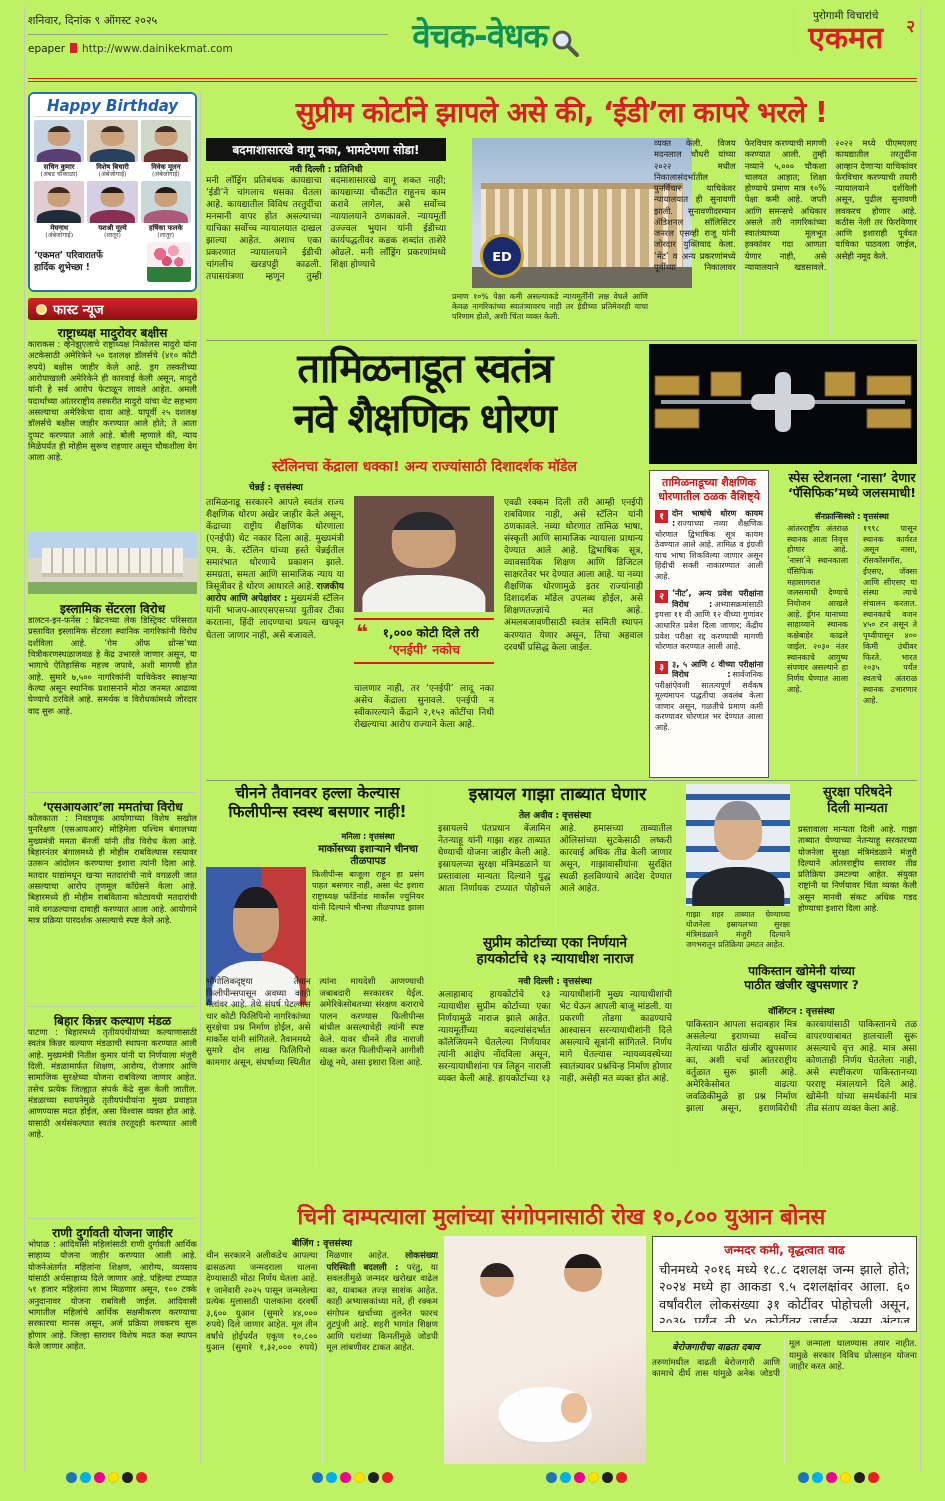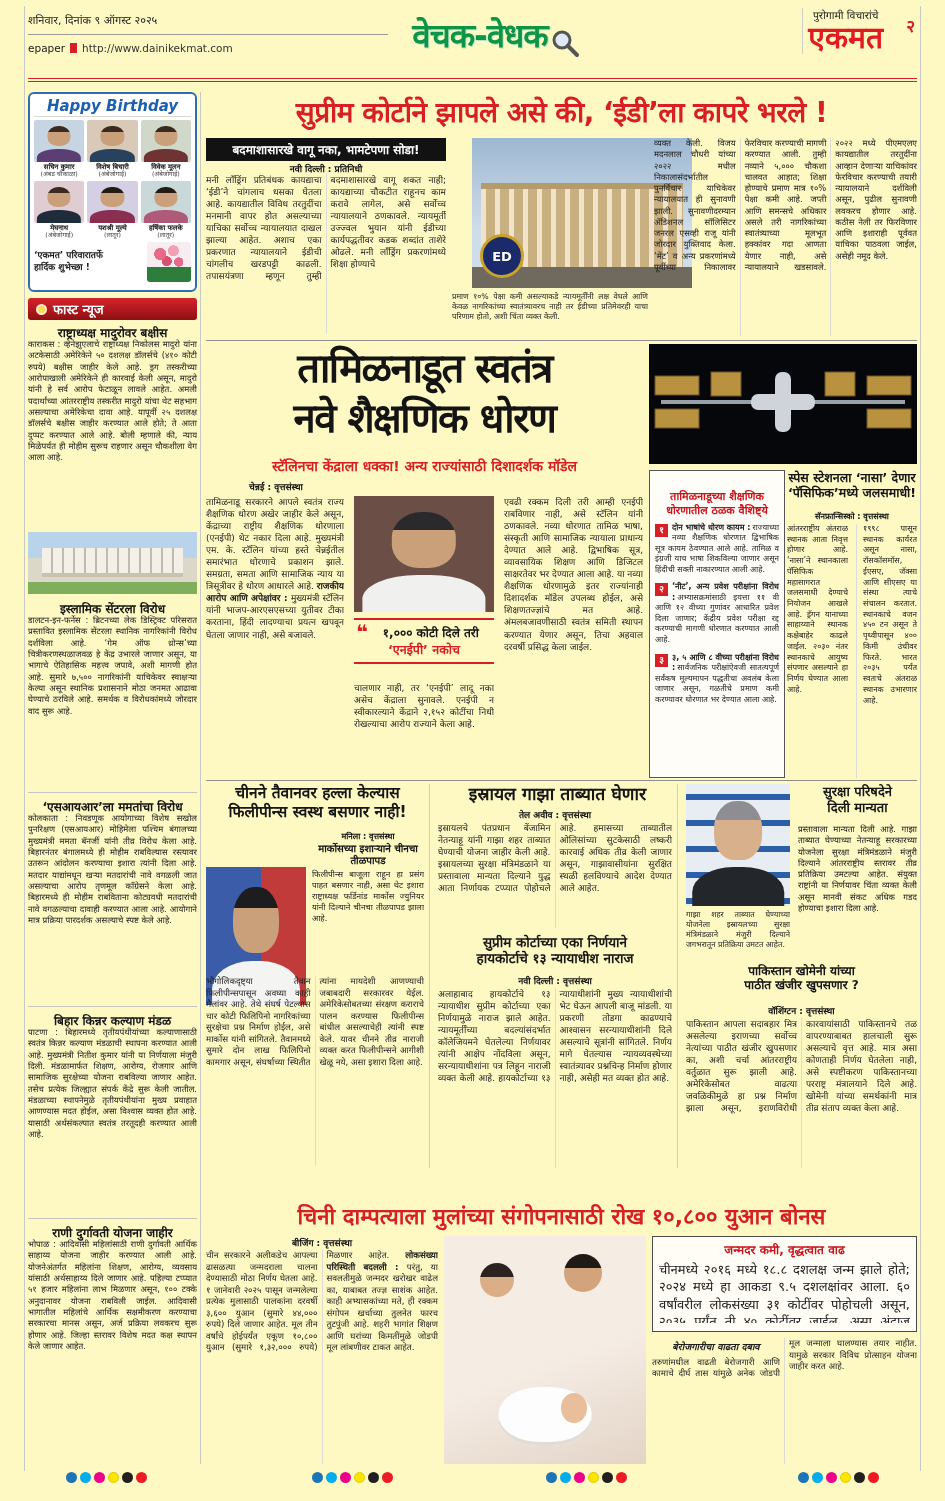--- a/index.html
+++ b/index.html
@@ -1,31 +1,31 @@
 <!DOCTYPE html>
 <html><head>
 <meta charset="utf-8">
 <style>
 *{margin:0;padding:0;box-sizing:border-box;}
 html,body{background:#e9e9e5;}
 body{font-family:"DejaVu Sans",sans-serif;color:#1a1a1a;}
-.page{position:relative;width:945px;height:1501px;margin:0 auto;background:#fef9c3;overflow:hidden;}
+.page{position:relative;width:945px;height:1501px;margin:0 auto;background:#bef264;overflow:hidden;}
 .abs{position:absolute;}
 .edge{position:absolute;top:6px;bottom:30px;width:1px;background:#c9c9c4;}
 
 .hdr{position:absolute;left:28px;top:6px;width:889px;height:76px;border-bottom:4px double #d71f26;}
 .hdr-date{position:absolute;left:0;top:6px;font-size:11px;color:#222;}
 .hdr-rule{position:absolute;left:0;top:28px;width:360px;height:1px;background:#9a9a96;}
 .hdr-ep{position:absolute;left:0;top:36px;font-size:10.5px;display:flex;align-items:center;gap:5px;}
 .epsep{width:7px;height:10px;background:#d71f26;display:inline-block;}
 .url{color:#333;}
 .mast{position:absolute;left:318px;top:6px;width:300px;text-align:center;}
 .mast-txt{font-size:33px;font-weight:bold;color:#0e9447;letter-spacing:-1px;text-shadow:1px 1px 0 #b7e3c6;}
 .mag{vertical-align:middle;margin-left:2px;}
-.brand{position:absolute;right:34px;top:2px;text-align:center;border-left:1px solid #cfcfca;padding-left:5px;}
+.brand{position:absolute;right:34px;top:2px;text-align:center;border-left:1px solid #cfcfca;padding-left:14px;}
 .brand-tag{font-size:10.5px;color:#222;}
 .brand-name{font-size:30px;font-weight:bold;color:#e01b22;line-height:1.05;}
 .pageno{position:absolute;right:2px;top:8px;font-size:17px;font-weight:bold;color:#d71f26;}
 
 .sidebar{position:absolute;left:28px;top:92px;width:169px;height:1372px;}
 .bday{position:absolute;left:0;top:0;width:169px;height:200px;border:2px solid #2f6cb3;border-radius:6px;padding:3px 4px;background:#fff;}
 .bday-title{font-size:15px;font-weight:bold;font-style:italic;color:#1d5fb0;text-align:center;border-bottom:1px solid #d9d9d4;padding-bottom:1px;}
 .bday-grid{display:grid;grid-template-columns:repeat(3,1fr);gap:3px;margin-top:3px;}
 .bday-photo{height:42px;border-radius:2px;}
 .bday-name{font-size:6.8px;font-weight:bold;text-align:center;line-height:1.2;margin-top:1px;}
@@ -62,21 +62,21 @@
 .portrait{position:relative;overflow:hidden;background:var(--bg,#8fa3b5);}
 .portrait::before{content:"";position:absolute;left:50%;top:14%;width:46%;height:48%;transform:translateX(-50%);background:linear-gradient(var(--hair,#3a2a20) 0 32%,var(--skin,#caa07a) 32%);border-radius:46% 46% 42% 42%;}
 .portrait::after{content:"";position:absolute;left:50%;bottom:-14%;width:88%;height:46%;transform:translateX(-50%);background:var(--shirt,#333);border-radius:45% 45% 0 0;}
 
 .edu-hl{position:absolute;left:0;width:437px;font-size:40px;font-weight:bold;text-align:center;color:#141414;letter-spacing:-1.5px;line-height:1.1;}
 .deck{position:absolute;left:0;top:112px;width:437px;font-size:14px;font-weight:bold;color:#d71f26;text-align:center;}
 .quote{border-top:2px solid #d71f26;border-bottom:2px solid #d71f26;padding:4px 2px;text-align:center;}
 .qmark{color:#d71f26;font-size:20px;float:left;line-height:.8;margin-right:2px;font-weight:bold;}
 .qt1{font-weight:bold;font-size:12px;color:#161616;}
 .qt2{font-weight:bold;font-size:12.5px;color:#d71f26;}
-.fbox{position:absolute;left:443px;top:126px;width:136px;height:308px;border:1px solid #555;padding:19px 5px;background:#fffdf8;}
+.fbox{position:absolute;left:443px;top:126px;width:120px;height:308px;border:1px solid #555;padding:5px 5px;background:#fffdf8;}
 .fbox-title{color:#c8161d;font-weight:bold;font-size:11px;text-align:center;line-height:1.25;margin-bottom:5px;}
 .fpoint{font-size:8px;line-height:1.32;text-align:justify;margin-bottom:7px;color:#222;}
 .fnum{float:left;width:13px;height:13px;background:#d71f26;color:#fff;font-weight:bold;font-size:9px;text-align:center;line-height:13px;margin:1px 4px 1px 0;}
 .fhead{font-weight:bold;margin-right:2px;}
 .iss{position:absolute;left:443px;top:0;width:268px;height:120px;}
 .sec-hl{font-weight:bold;color:#161616;text-align:center;line-height:1.2;}
 
 .strip{position:absolute;left:0;top:1076px;width:711px;height:26px;border:1.5px solid #3a3a3a;display:flex;align-items:center;gap:7px;padding:0 9px;background:#fffef7;}
 .strip-label{color:#d71f26;font-size:12.5px;font-weight:bold;white-space:nowrap;}
 .strip-sq{width:7px;height:13px;background:#222;}

